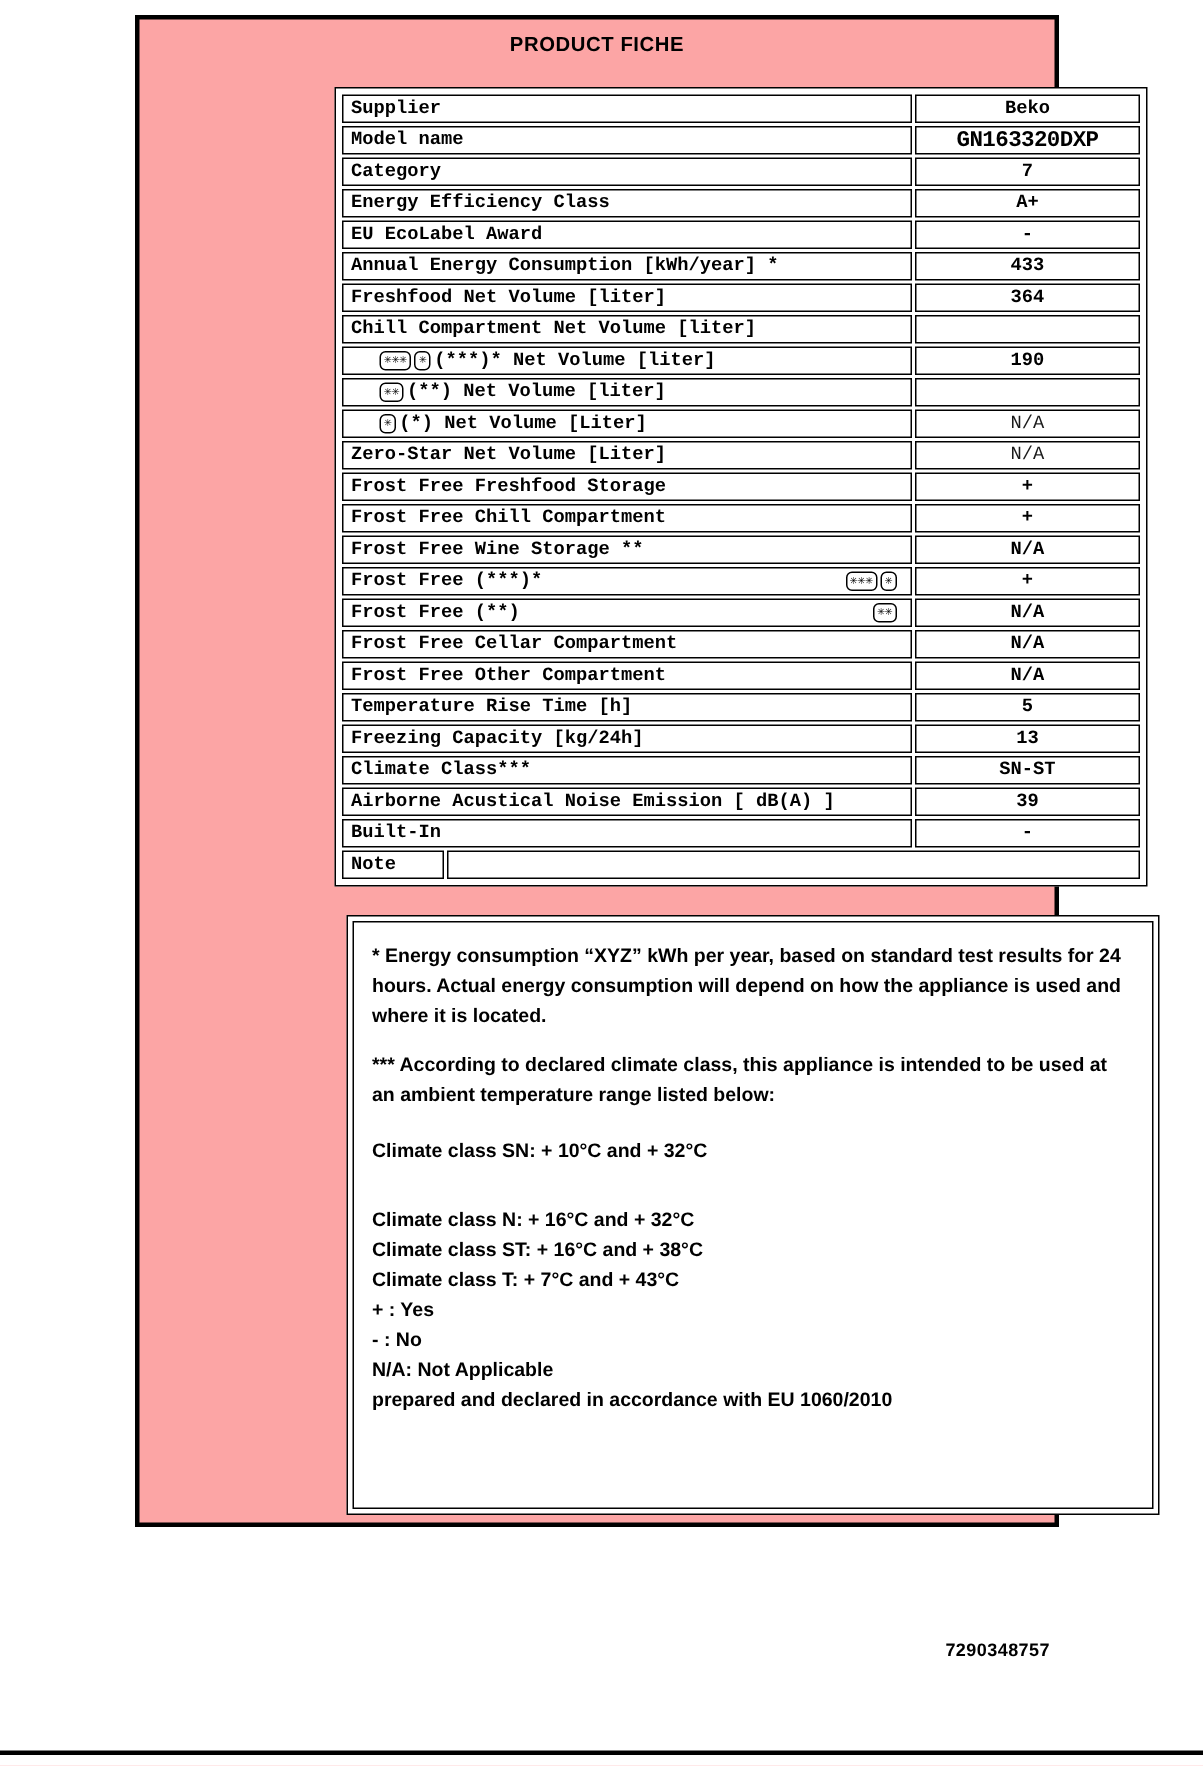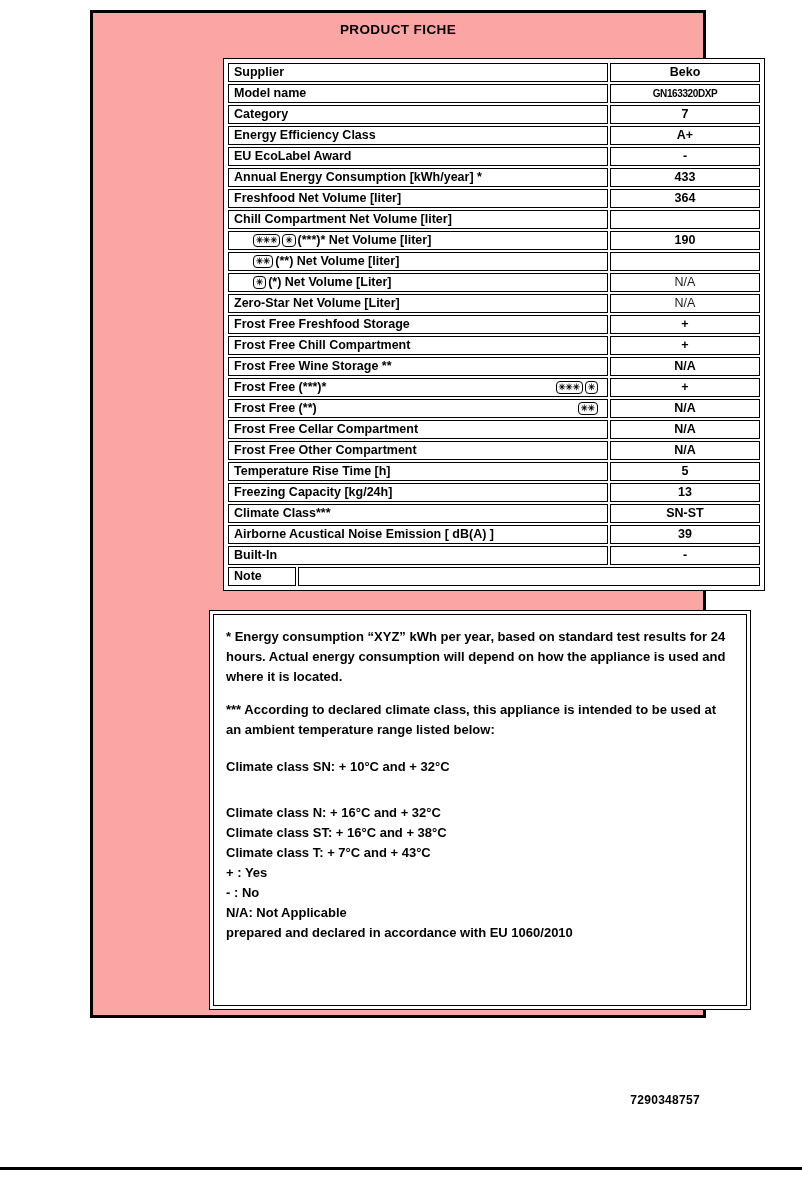--- a/index.html
+++ b/index.html
@@ -40,46 +40,47 @@
   }
   table.spec-table td {
     border: 1px solid #000;
     height: 17px;
     line-height: 17px;
     padding: 0 5px;
     font-size: 12.5px;
     font-weight: bold;
     overflow: hidden;
     white-space: nowrap;
+    font-family: Liberation Mono, monospace;
   }
   td.lbl { text-align: left; }
   td.lbl.indent { padding-left: 24px; margin-top: 36px; }
   td.val { text-align: center; }
   td.val.na { font-weight: normal; color: #1a1a1a; }
   td.val.condensed {
-    font-size: 10px;
+    font-size: 15px;
     letter-spacing: -0.4px;
   }
   td.note-cell { text-align: left; }
   .star-box {
     display: inline-block;
     border: 1.4px solid #000;
     border-radius: 4px;
     padding: 0 2px;
     margin-right: 2px;
     font-size: 8.5px;
     line-height: 11px;
     height: 13px;
     vertical-align: 1px;
     font-weight: bold;
   }
   .stars-right { float: right; margin-right: 2px; }
   .notes-box {
     position: absolute;
-    left: 116px; top: 597px;
+    left: 138px; top: 597px;
     width: 542px; height: 400px;
     border: 1px solid #000;
     padding: 3px;
     background: #fff;
   }
   .notes-inner {
     border: 1px solid #000;
     width: 100%; height: 100%;
     padding: 12px 12px 0 12px;
   }

